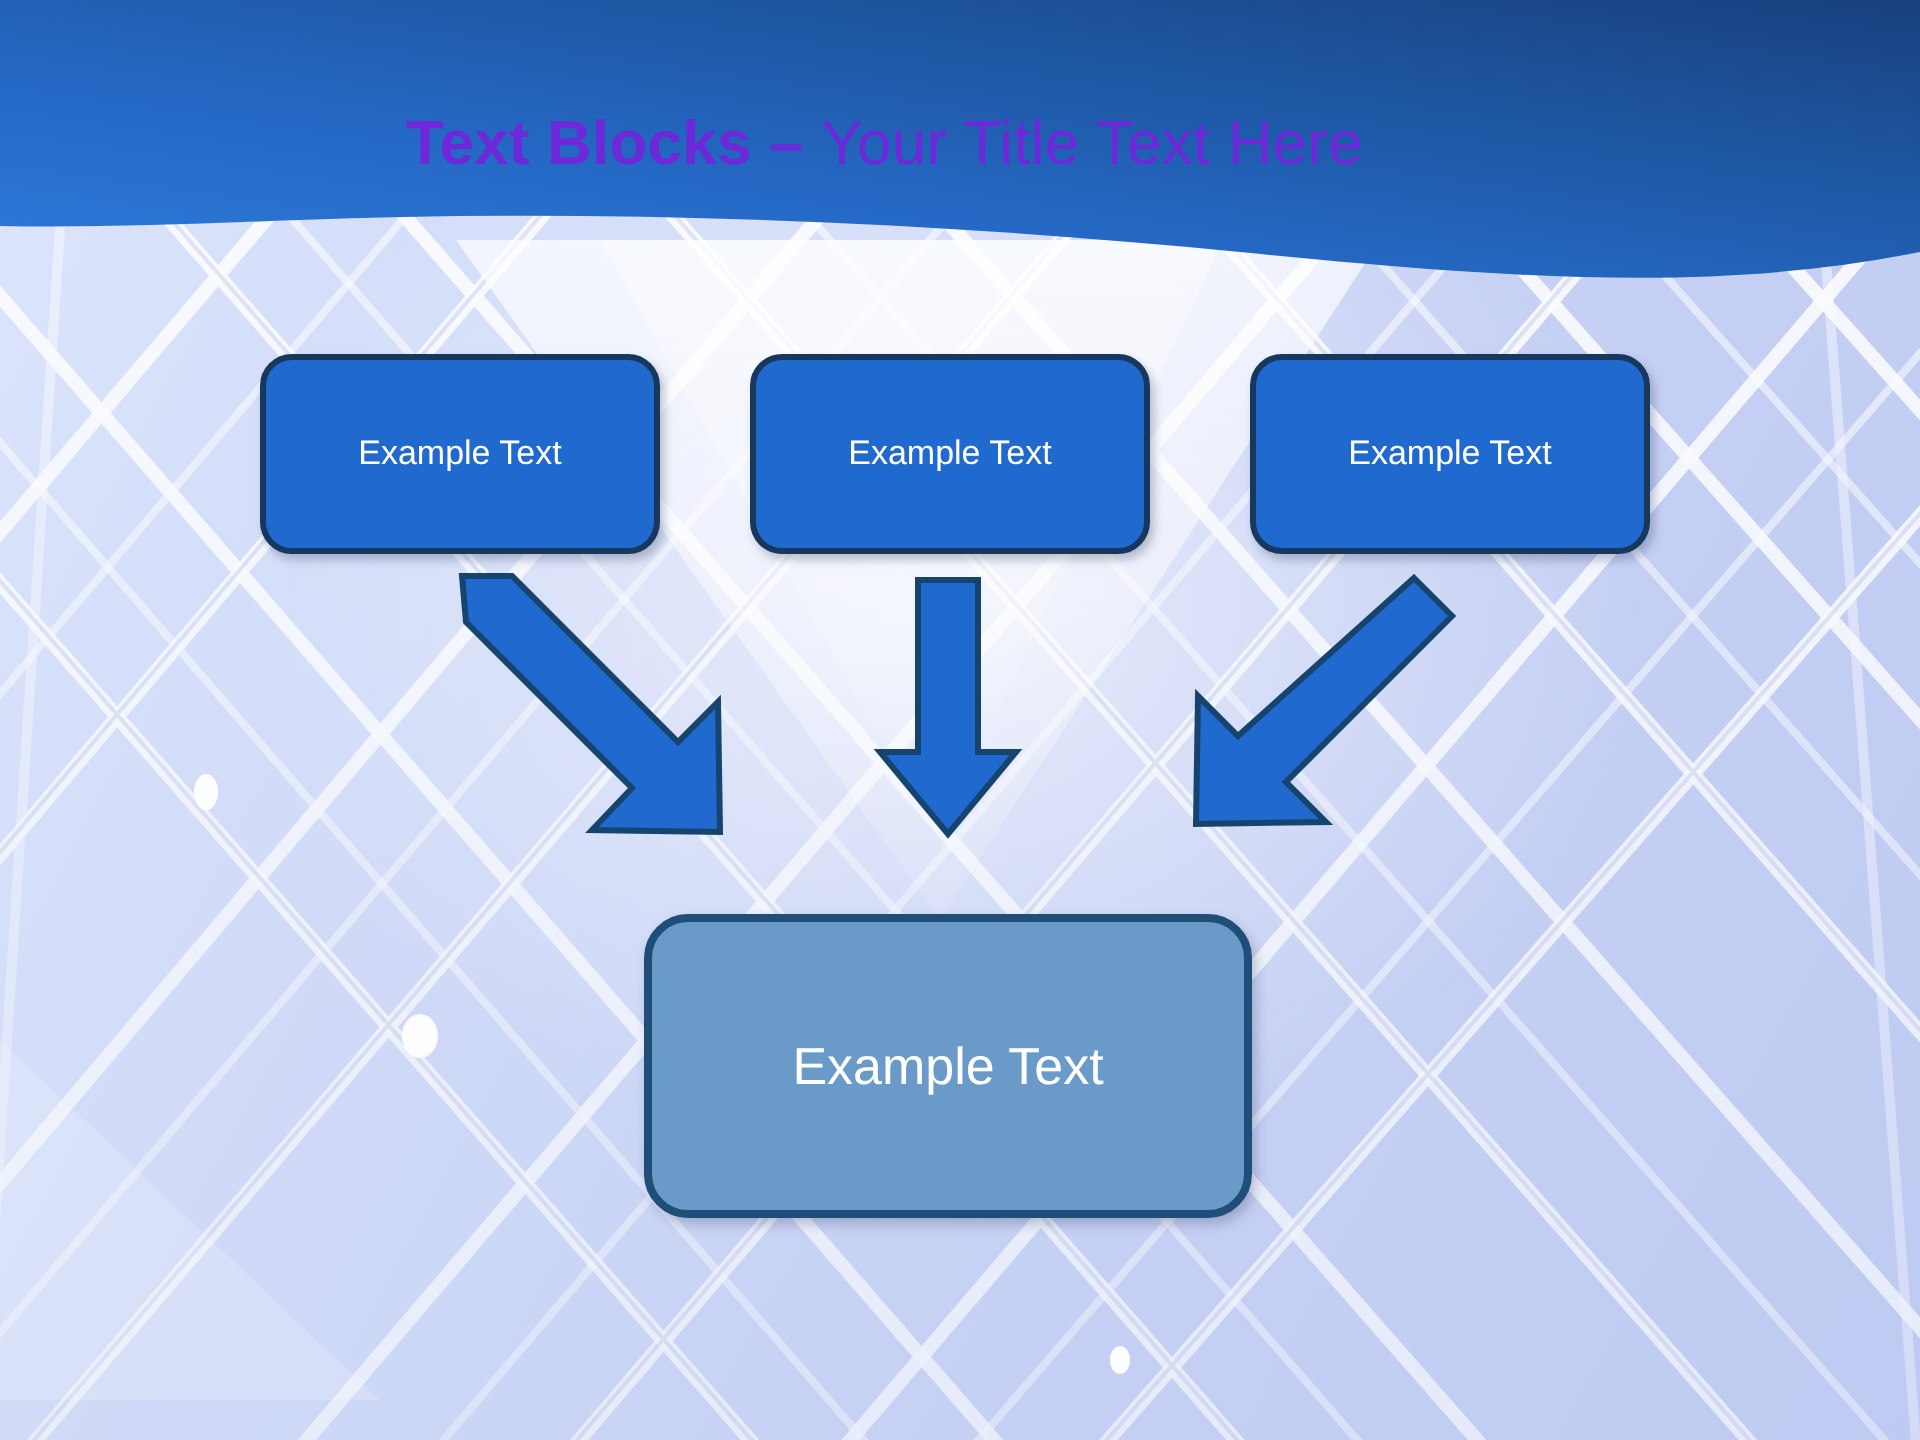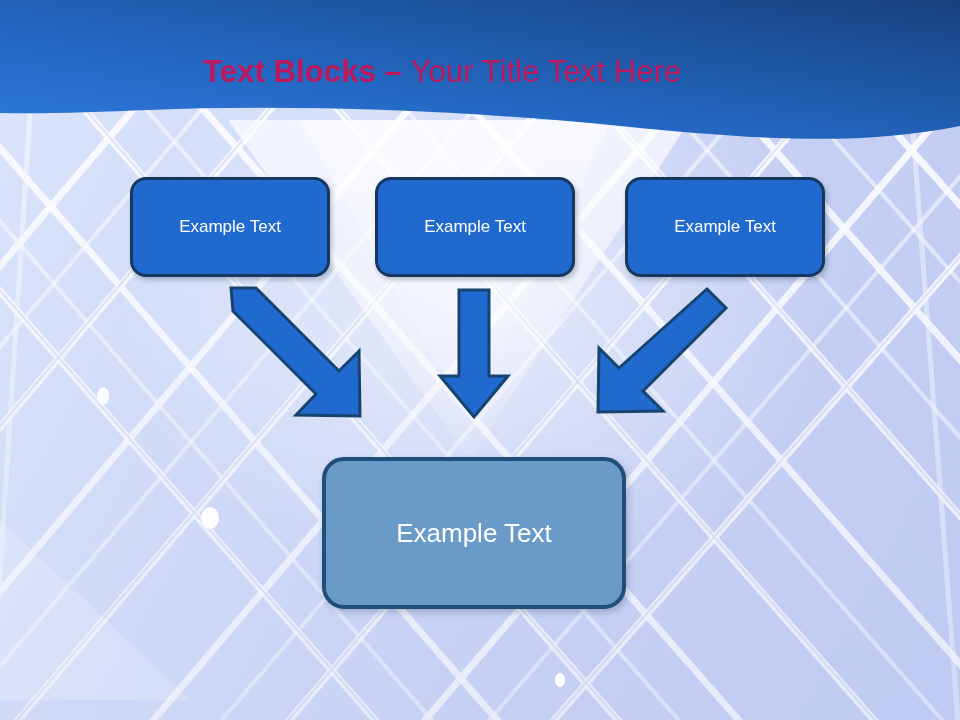--- a/index.html
+++ b/index.html
@@ -50,21 +50,21 @@
   }
   .header svg { display:block; }
 
   .title {
     position: absolute;
     left: 203px;
     top: 52px;
     width: 700px;
     font-size: 31px;
     line-height: 40px;
-    color: #be185d;
+    color: #6d28d9;
     letter-spacing: 0.1px;
     white-space: nowrap;
   }
   .title .strong { font-weight: bold; }
   .title .dash { font-weight: bold; }
   .title .light { font-weight: normal; }
 
   
   .tbox {
     position: absolute;

